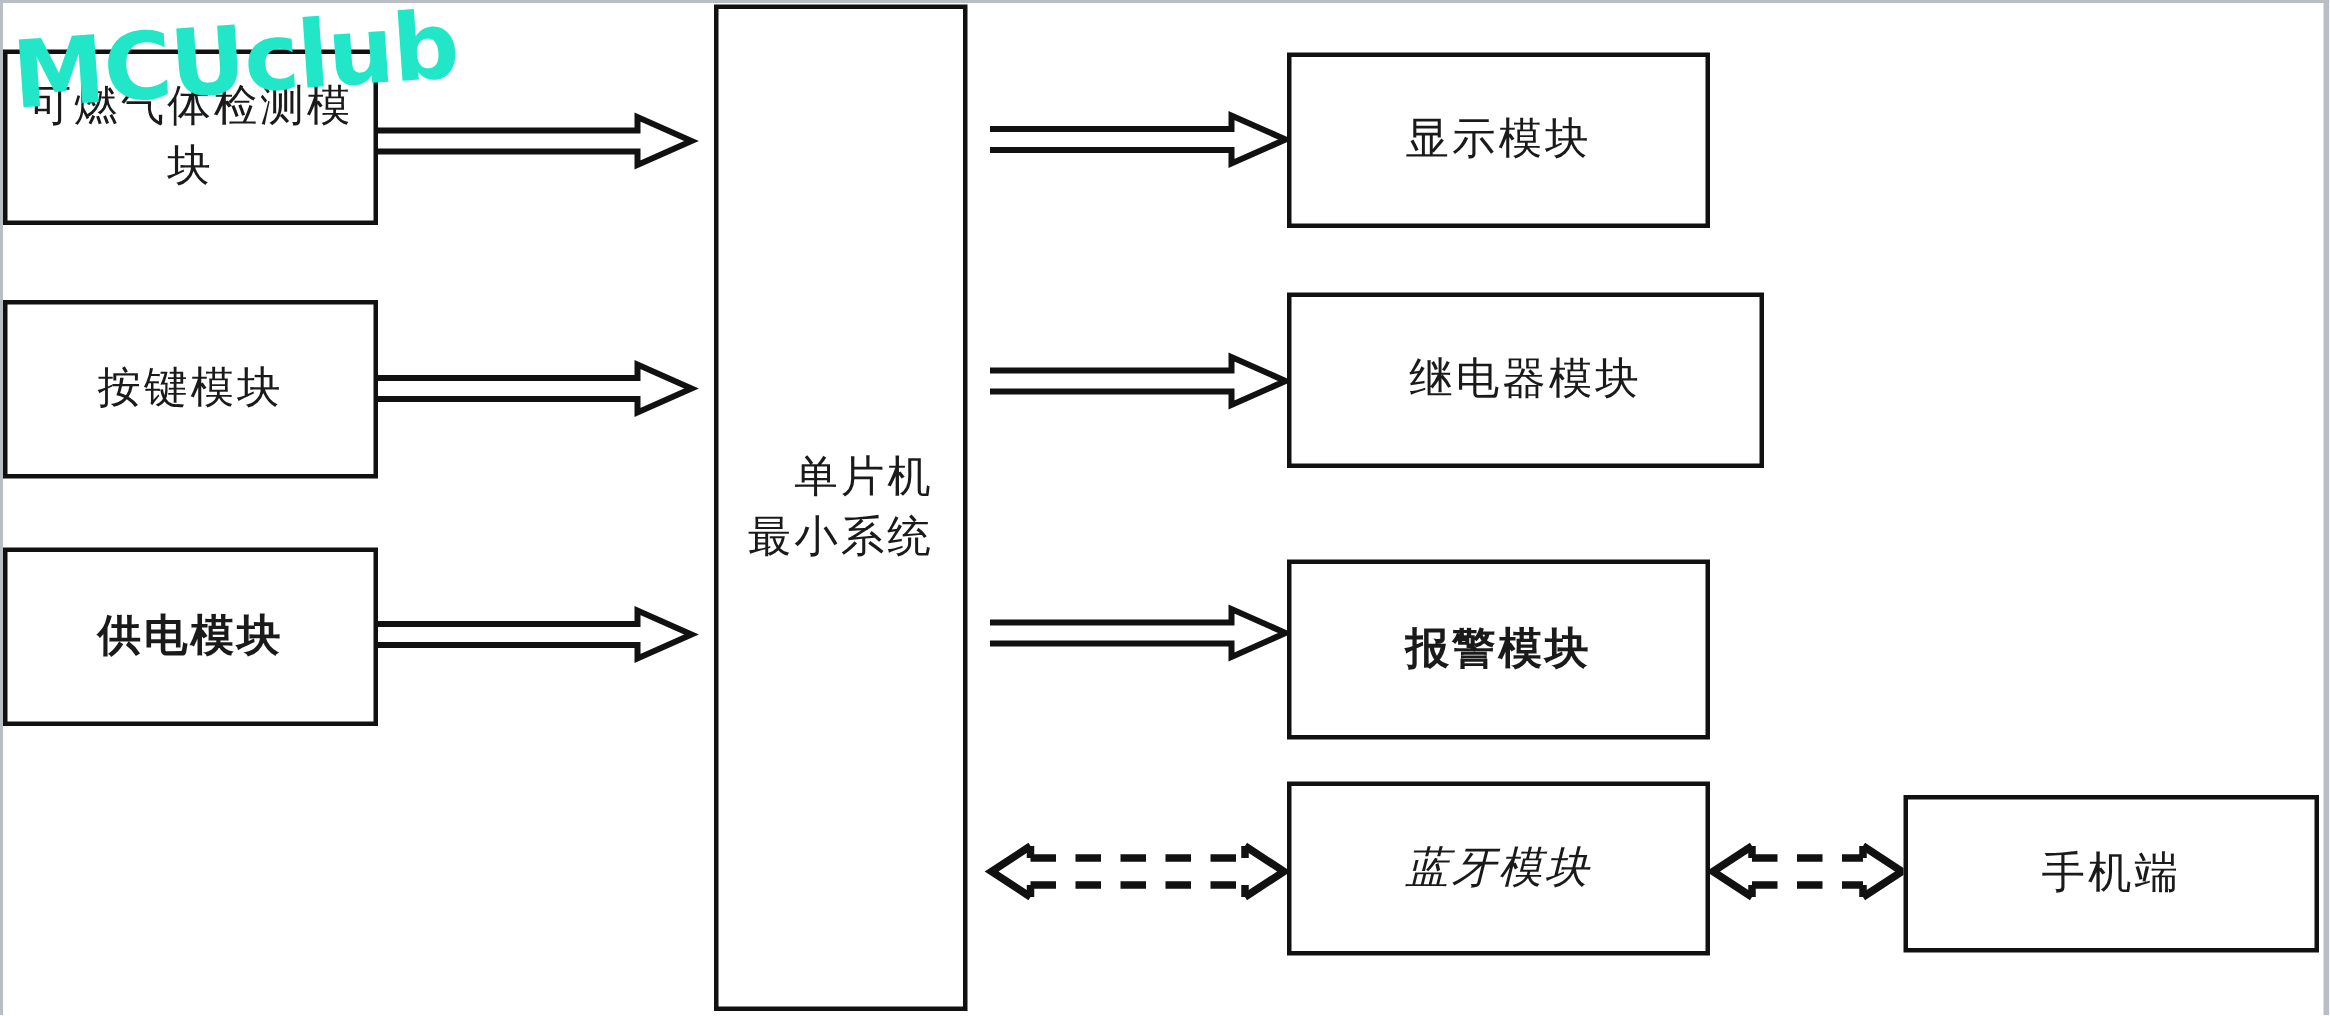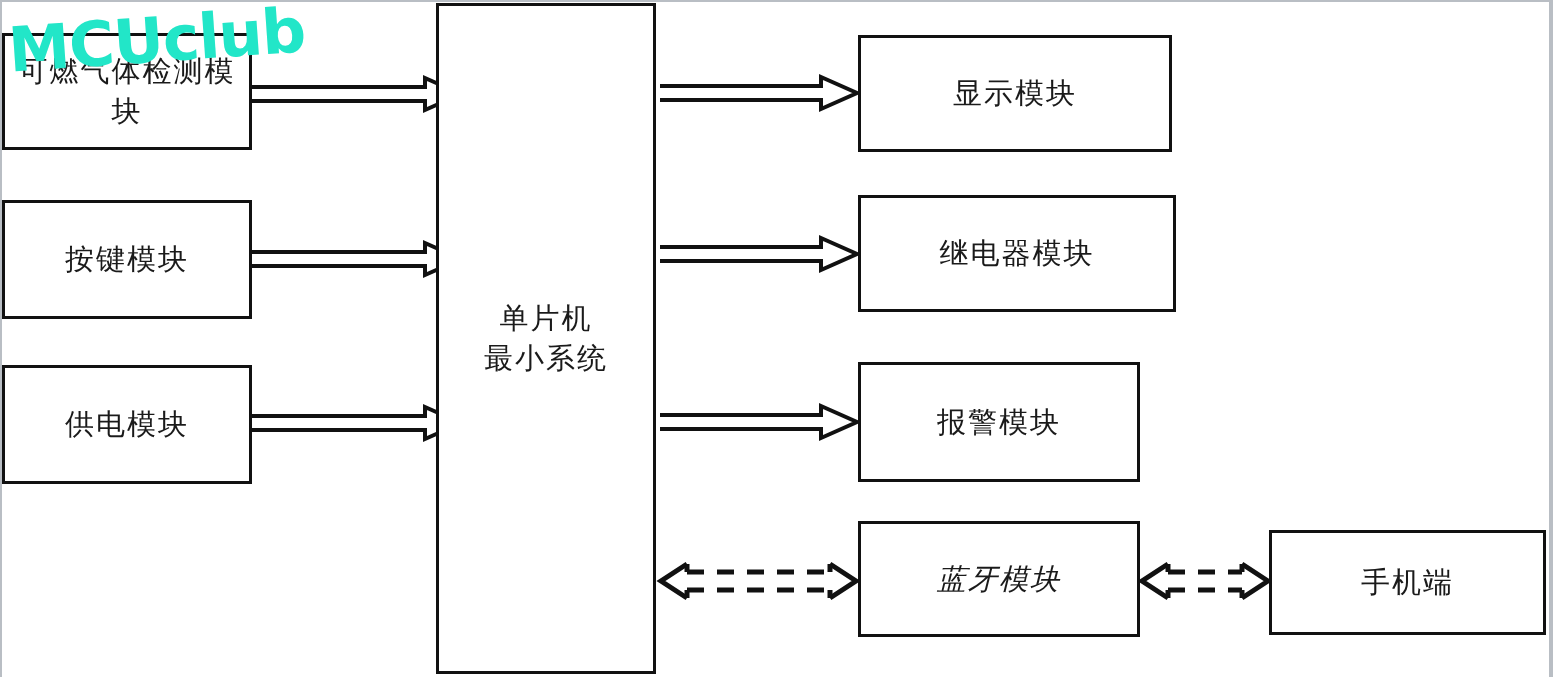--- a/index.html
+++ b/index.html
@@ -127,34 +127,34 @@
     </svg>
 
   <div id="node-layer">
       <div class="node" style="left: 2px; top: 33px; width: 250px; height: 117px; border-color: rgb(17, 17, 17);">
         <div class="node-label two-line">可燃气体检测模
 块</div>
       </div>
       <div class="node" style="left: 2px; top: 200px; width: 250px; height: 119px; border-color: rgb(17, 17, 17);">
         <div class="node-label">按键模块</div>
       </div>
-      <div class="node" style="left: 2px; top: 365px; width: 250px; height: 119px; border-color: rgb(17, 17, 17);">
+      <div class="node" style="left: 2px; top: 365px; width: 250px; height: 119px; border-color: rgb(17, 17, 17); font-weight: bold;">
         <div class="node-label">供电模块</div>
       </div>
-      <div class="node" style="left: 436px; top: 3px; width: 220px; height: 671px; border-color: rgb(17, 17, 17);">
+      <div class="node" style="left: 476px; top: 3px; width: 169px; height: 671px; border-color: rgb(17, 17, 17); text-align: right;">
         <div class="node-label two-line">单片机
 最小系统</div>
       </div>
-      <div class="node" style="left: 858px; top: 35px; width: 314px; height: 117px; border-color: rgb(17, 17, 17);">
+      <div class="node" style="left: 858px; top: 35px; width: 282px; height: 117px; border-color: rgb(17, 17, 17);">
         <div class="node-label">显示模块</div>
       </div>
       <div class="node" style="left: 858px; top: 195px; width: 318px; height: 117px; border-color: rgb(17, 17, 17);">
         <div class="node-label">继电器模块</div>
       </div>
-      <div class="node" style="left: 858px; top: 362px; width: 282px; height: 120px; border-color: rgb(17, 17, 17);">
+      <div class="node" style="left: 858px; top: 373px; width: 282px; height: 120px; border-color: rgb(17, 17, 17); font-weight: bold;">
         <div class="node-label">报警模块</div>
       </div>
       <div class="node" style="left: 858px; top: 521px; width: 282px; height: 116px; border-color: rgb(17, 17, 17); font-style: italic;">
         <div class="node-label">蓝牙模块</div>
       </div>
       <div class="node" style="left: 1269px; top: 530px; width: 277px; height: 105px; border-color: rgb(17, 17, 17); text-align: center;">
         <div class="node-label">手机端</div>
       </div>
     </div>
 

